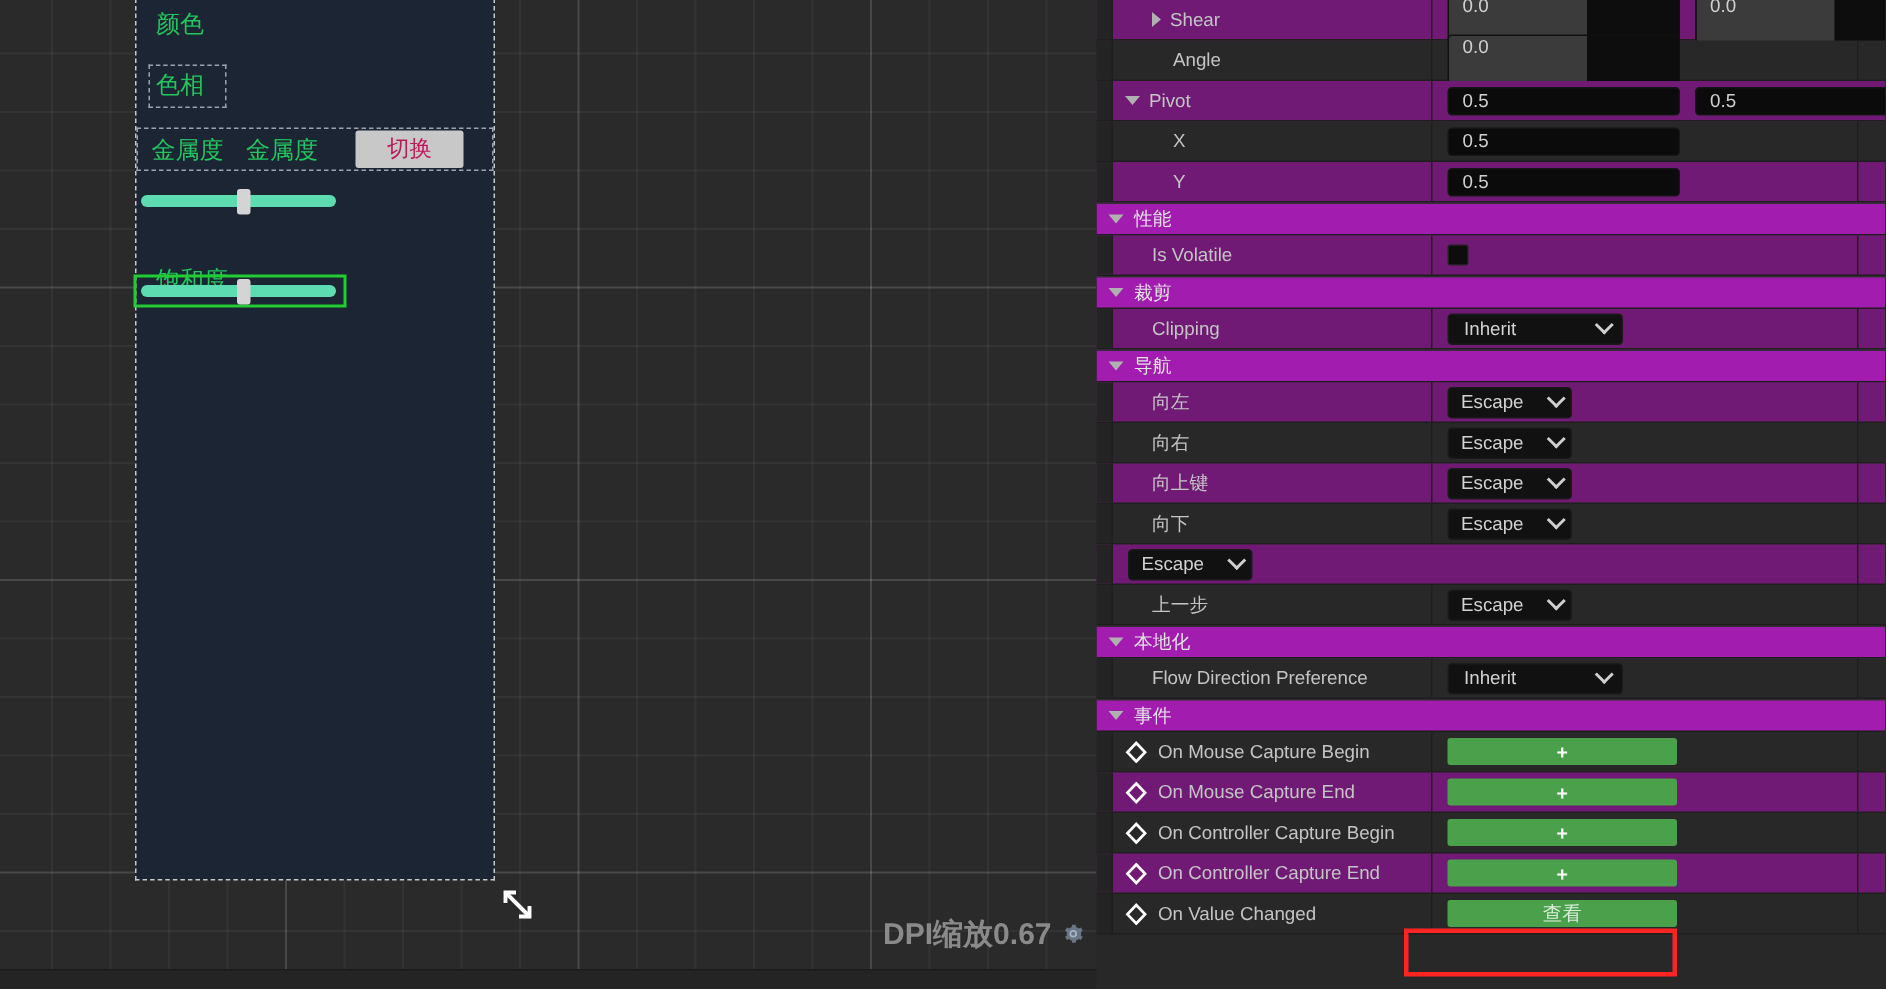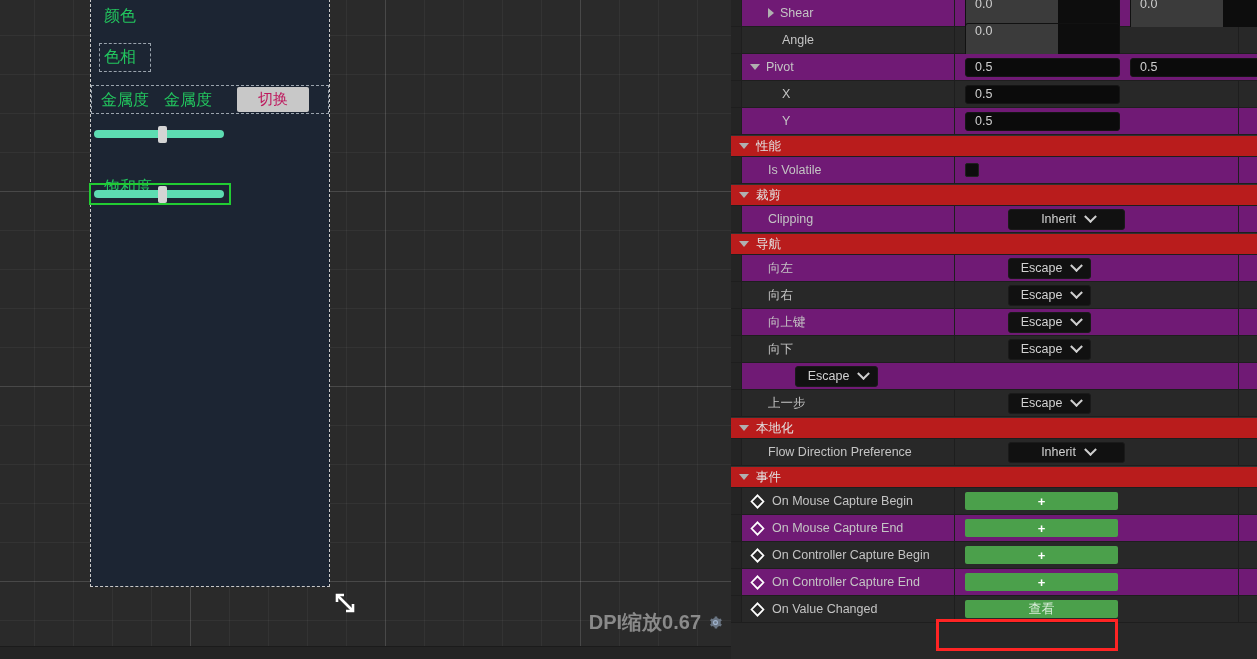--- a/index.html
+++ b/index.html
@@ -141,21 +141,21 @@
     width: 19px;
     flex: none;
     height: 100%;
     border-left: 1px solid #1e1e1e;
   }
 
   
   .section {
     display: flex; align-items: center;
     height: 22px;
-    background: #b91c1c;
+    background: #a21caf;
     border-bottom: 1px solid #1e1e1e;
     border-top: 1px solid #303030;
     color: #e2e2e2;
     font-size: 12.5px;
     padding-left: 8px;
     gap: 7px;
   }
   .tri-down {
     width: 0; height: 0;
     border-left: 5px solid transparent;
@@ -212,26 +212,25 @@
     border-radius: 2px;
     flex: none;
   }
 
   .combo {
     height: 21px;
     background: #111111;
     border: 1px solid #1a1a1a;
     border-radius: 3px;
     display: flex; align-items: center;
-    justify-content: center;
+    justify-content: space-between;
     padding: 0 7px 0 10px;
     color: #d2d2d2;
     gap: 10px;
     flex: none;
-    margin-left: 43px;
   }
   .combo.wide { width: 117px; }
   .combo.narrow { width: 83px; padding: 0 5px 0 8px; }
   .chev {
     width: 9px; height: 9px;
     border-right: 2px solid #cfcfcf;
     border-bottom: 2px solid #cfcfcf;
     transform: rotate(45deg) translate(-2px,-2px);
     flex: none;
   }

